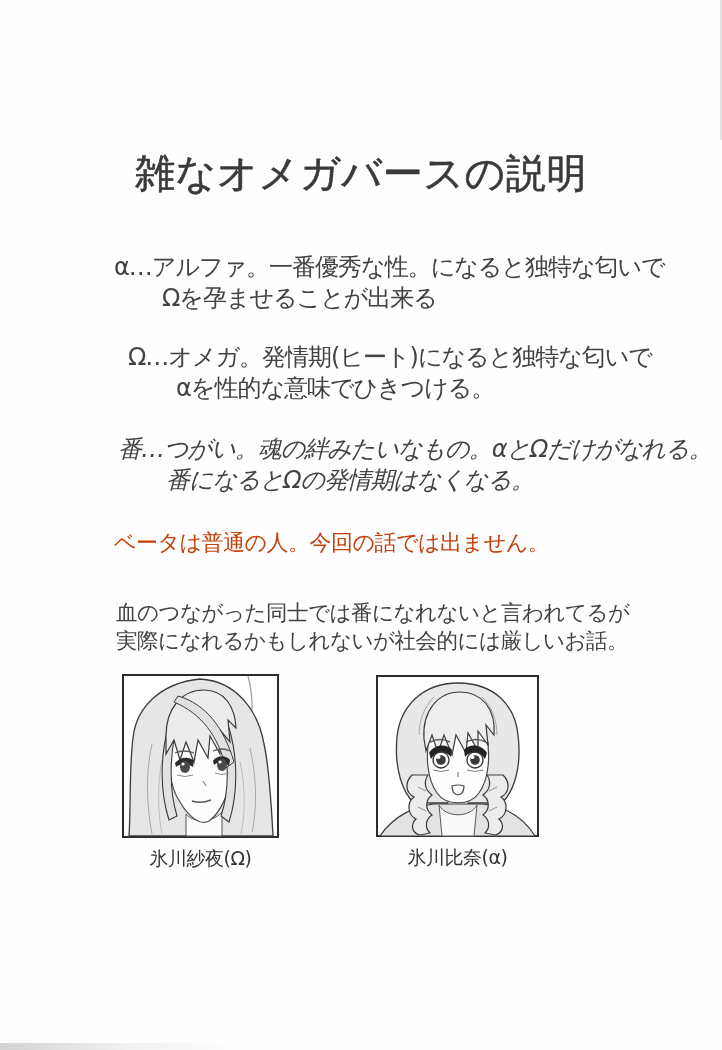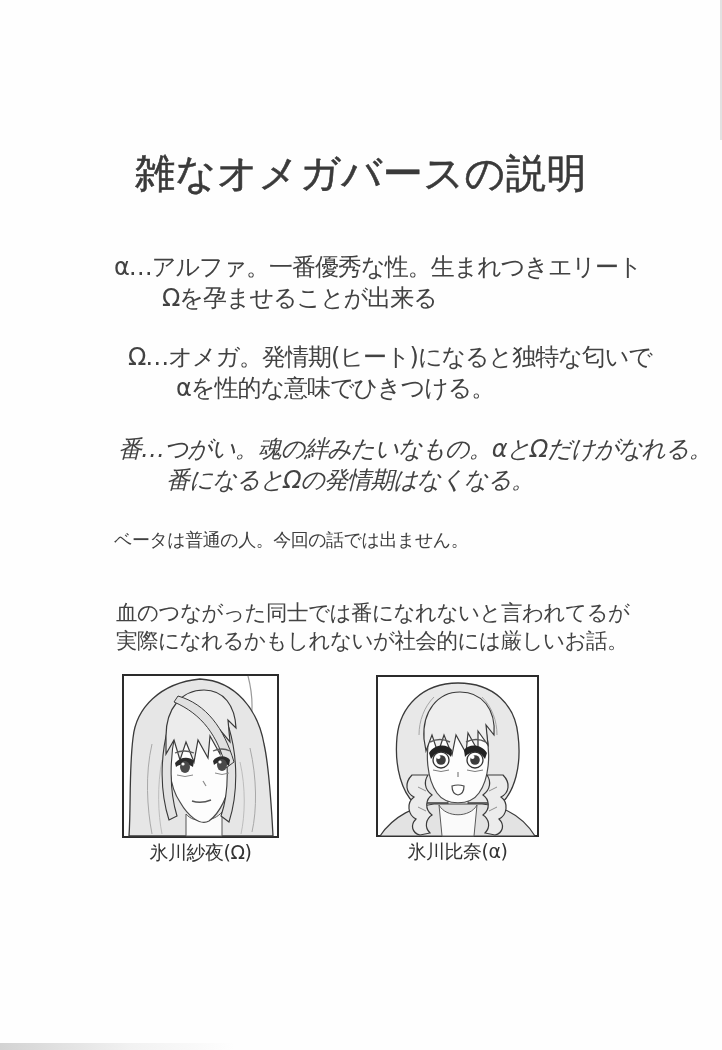--- a/index.html
+++ b/index.html
@@ -40,23 +40,23 @@
   .def .line2 { display: block; padding-left: 48px; }
   .def-alpha  { top: 252px; left: 114px; }
   .def-omega  { top: 342px; left: 128px; }
   .def-tsugai { top: 434px; left: 118px; font-style: italic; }
 
   
   .beta-note {
     position: absolute;
     top: 528px;
     left: 114px;
-    font-size: 18px;
+    font-size: 22px;
     letter-spacing: -0.5px;
-    color: #404040;
+    color: #c2410c;
     white-space: nowrap;
   }
 
   
   .story-note {
     position: absolute;
     top: 579px;
     left: 116px;
     font-size: 21.5px;
     letter-spacing: -0.5px;
@@ -66,21 +66,21 @@
     margin-top: 20px;
   }
   .story-note span { display: block; }
 
   
   .portrait { position: absolute; }
   .portrait-sayo { top: 674px; left: 122px; width: 157px; }
   .portrait-hina { top: 675px; left: 376px; width: 163px; }
   .portrait svg { display: block; }
   .caption {
-    margin-top: 2px;
+    margin-top: 8px;
     width: 100%;
     text-align: center;
     font-size: 19px;
     letter-spacing: -0.5px;
     color: #333333;
     white-space: nowrap;
   }
 
   
   .artifact-right-line {
@@ -100,21 +100,21 @@
   }
 </style>
 </head>
 <body>
 
 <div class="page">
 
   <div class="title">雑なオメガバースの説明</div>
 
   <div class="def def-alpha">
-    <span class="line1">α…アルファ。一番優秀な性。生まれつきエリート</span>
+    <span class="line1">α…アルファ。一番優秀な性。になると独特な匂いで</span>
     <span class="line2">Ωを孕ませることが出来る</span>
   </div>
 
   <div class="def def-omega">
     <span class="line1">Ω…オメガ。発情期(ヒート)になると独特な匂いで</span>
     <span class="line2">αを性的な意味でひきつける。</span>
   </div>
 
   <div class="def def-tsugai">
     <span class="line1">番…つがい。魂の絆みたいなもの。αとΩだけがなれる。</span>

